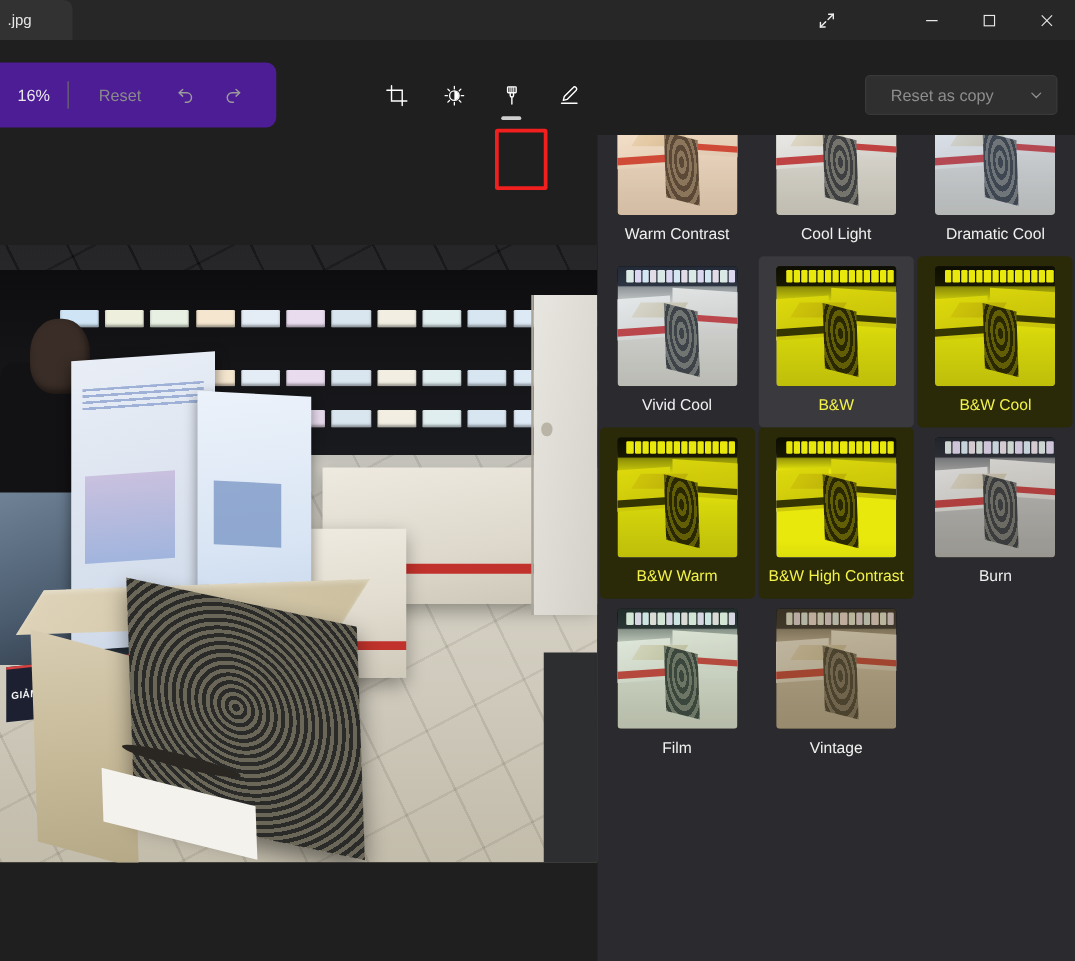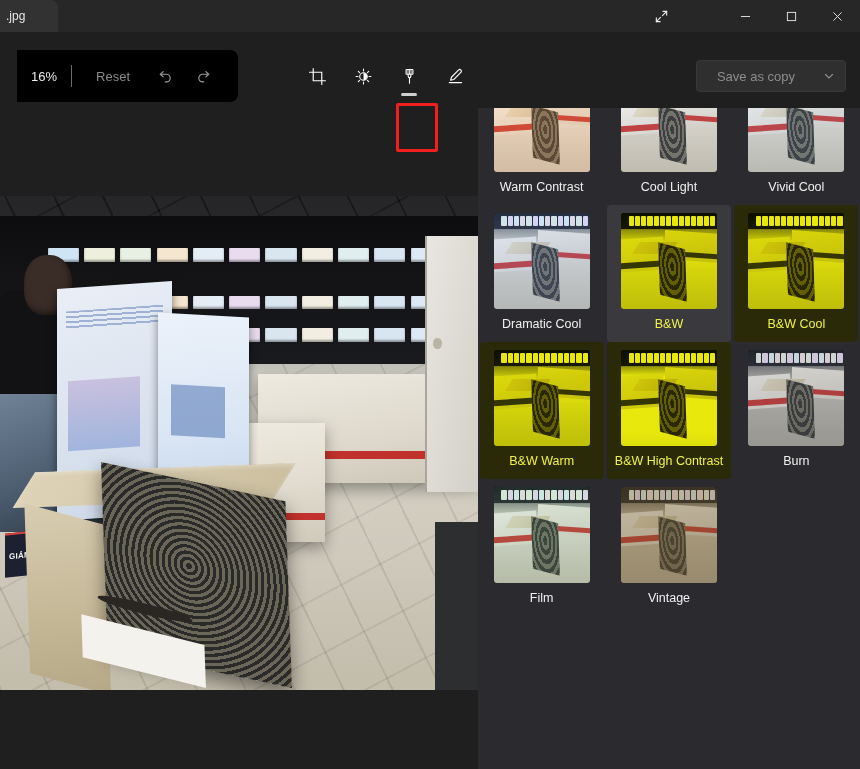--- a/index.html
+++ b/index.html
@@ -49,23 +49,23 @@
     display: flex; align-items: center; justify-content: center;
     color: #ececec;
   }
 
   
   .toolbar {
     position: absolute; left: 0; top: 50px;
     width: 860px; height: 52px;
   }
   .tool-left {
-    position: absolute; left: 17px; top: 0;
+    position: absolute; left: 0; top: 0;
     height: 52px;
-    background: #000000;
+    background: #4c1d95;
     border-radius: 0 8px 8px 0;
     display: flex; align-items: center;
     padding: 0 16px 0 10px;
     gap: 4px;
   }
   .zoom-val {
     color: #e9e9e9; font-size: 13px;
     padding: 0 10px 0 4px;
   }
   .vdiv {
@@ -606,21 +606,21 @@
           <path d="M3.4 16.4h13"></path>
         </svg>
         <span class="underline"></span>
       </div>
     </div>
 
     <div class="redbox"></div>
 
     <div class="tool-right">
       <div class="save-copy">
-        <span class="lbl">Save as copy</span>
+        <span class="lbl">Reset as copy</span>
         <span class="chev">
           <svg width="12" height="12" viewBox="0 0 12 12" fill="none" stroke="currentColor" stroke-width="1.1" stroke-linecap="round">
             <path d="M2.5 4.5 6 8l3.5-3.5"></path>
           </svg>
         </span>
       </div>
     </div>
   </div>
 
   <div class="canvas">
@@ -743,20 +743,50 @@
             <div class="tcounter-r"></div>
             <div class="tstripe-r"></div>
             <div class="tcounter-l"></div>
             <div class="tstripe-l"></div>
             <div class="ttop"></div>
             <div class="tbox"></div>
             <div class="tone"></div>
           </div>
           <div class="label">Cool Light</div>
         </div>
+        <div class="cell f-dramaticcool">
+          <div class="thumb">
+            <div class="tphoto"></div>
+            <div class="tshelf"></div>
+            <div class="tpegs">
+              <i style="background: rgb(231, 240, 226);"></i>
+              <i style="background: rgb(233, 220, 239);"></i>
+              <i style="background: rgb(224, 238, 240);"></i>
+              <i style="background: rgb(241, 226, 226);"></i>
+              <i style="background: rgb(231, 240, 226);"></i>
+              <i style="background: rgb(233, 220, 239);"></i>
+              <i style="background: rgb(224, 238, 240);"></i>
+              <i style="background: rgb(241, 226, 226);"></i>
+              <i style="background: rgb(231, 240, 226);"></i>
+              <i style="background: rgb(233, 220, 239);"></i>
+              <i style="background: rgb(224, 238, 240);"></i>
+              <i style="background: rgb(241, 226, 226);"></i>
+              <i style="background: rgb(231, 240, 226);"></i>
+              <i style="background: rgb(233, 220, 239);"></i>
+            </div>
+            <div class="tcounter-r"></div>
+            <div class="tstripe-r"></div>
+            <div class="tcounter-l"></div>
+            <div class="tstripe-l"></div>
+            <div class="ttop"></div>
+            <div class="tbox"></div>
+            <div class="tone"></div>
+          </div>
+          <div class="label">Dramatic Cool</div>
+        </div>
         <div class="cell f-vividcool">
           <div class="thumb">
             <div class="tphoto"></div>
             <div class="tshelf"></div>
             <div class="tpegs">
               <i style="background: rgb(231, 240, 226);"></i>
               <i style="background: rgb(233, 220, 239);"></i>
               <i style="background: rgb(224, 238, 240);"></i>
               <i style="background: rgb(241, 226, 226);"></i>
               <i style="background: rgb(231, 240, 226);"></i>
@@ -773,50 +803,20 @@
             <div class="tcounter-r"></div>
             <div class="tstripe-r"></div>
             <div class="tcounter-l"></div>
             <div class="tstripe-l"></div>
             <div class="ttop"></div>
             <div class="tbox"></div>
             <div class="tone"></div>
           </div>
           <div class="label">Vivid Cool</div>
         </div>
-        <div class="cell f-dramaticcool">
-          <div class="thumb">
-            <div class="tphoto"></div>
-            <div class="tshelf"></div>
-            <div class="tpegs">
-              <i style="background: rgb(231, 240, 226);"></i>
-              <i style="background: rgb(233, 220, 239);"></i>
-              <i style="background: rgb(224, 238, 240);"></i>
-              <i style="background: rgb(241, 226, 226);"></i>
-              <i style="background: rgb(231, 240, 226);"></i>
-              <i style="background: rgb(233, 220, 239);"></i>
-              <i style="background: rgb(224, 238, 240);"></i>
-              <i style="background: rgb(241, 226, 226);"></i>
-              <i style="background: rgb(231, 240, 226);"></i>
-              <i style="background: rgb(233, 220, 239);"></i>
-              <i style="background: rgb(224, 238, 240);"></i>
-              <i style="background: rgb(241, 226, 226);"></i>
-              <i style="background: rgb(231, 240, 226);"></i>
-              <i style="background: rgb(233, 220, 239);"></i>
-            </div>
-            <div class="tcounter-r"></div>
-            <div class="tstripe-r"></div>
-            <div class="tcounter-l"></div>
-            <div class="tstripe-l"></div>
-            <div class="ttop"></div>
-            <div class="tbox"></div>
-            <div class="tone"></div>
-          </div>
-          <div class="label">Dramatic Cool</div>
-        </div>
         <div class="cell f-bw selected bw-group">
           <div class="thumb">
             <div class="tphoto"></div>
             <div class="tshelf"></div>
             <div class="tpegs">
               <i style="background: rgb(231, 240, 226);"></i>
               <i style="background: rgb(233, 220, 239);"></i>
               <i style="background: rgb(224, 238, 240);"></i>
               <i style="background: rgb(241, 226, 226);"></i>
               <i style="background: rgb(231, 240, 226);"></i>

